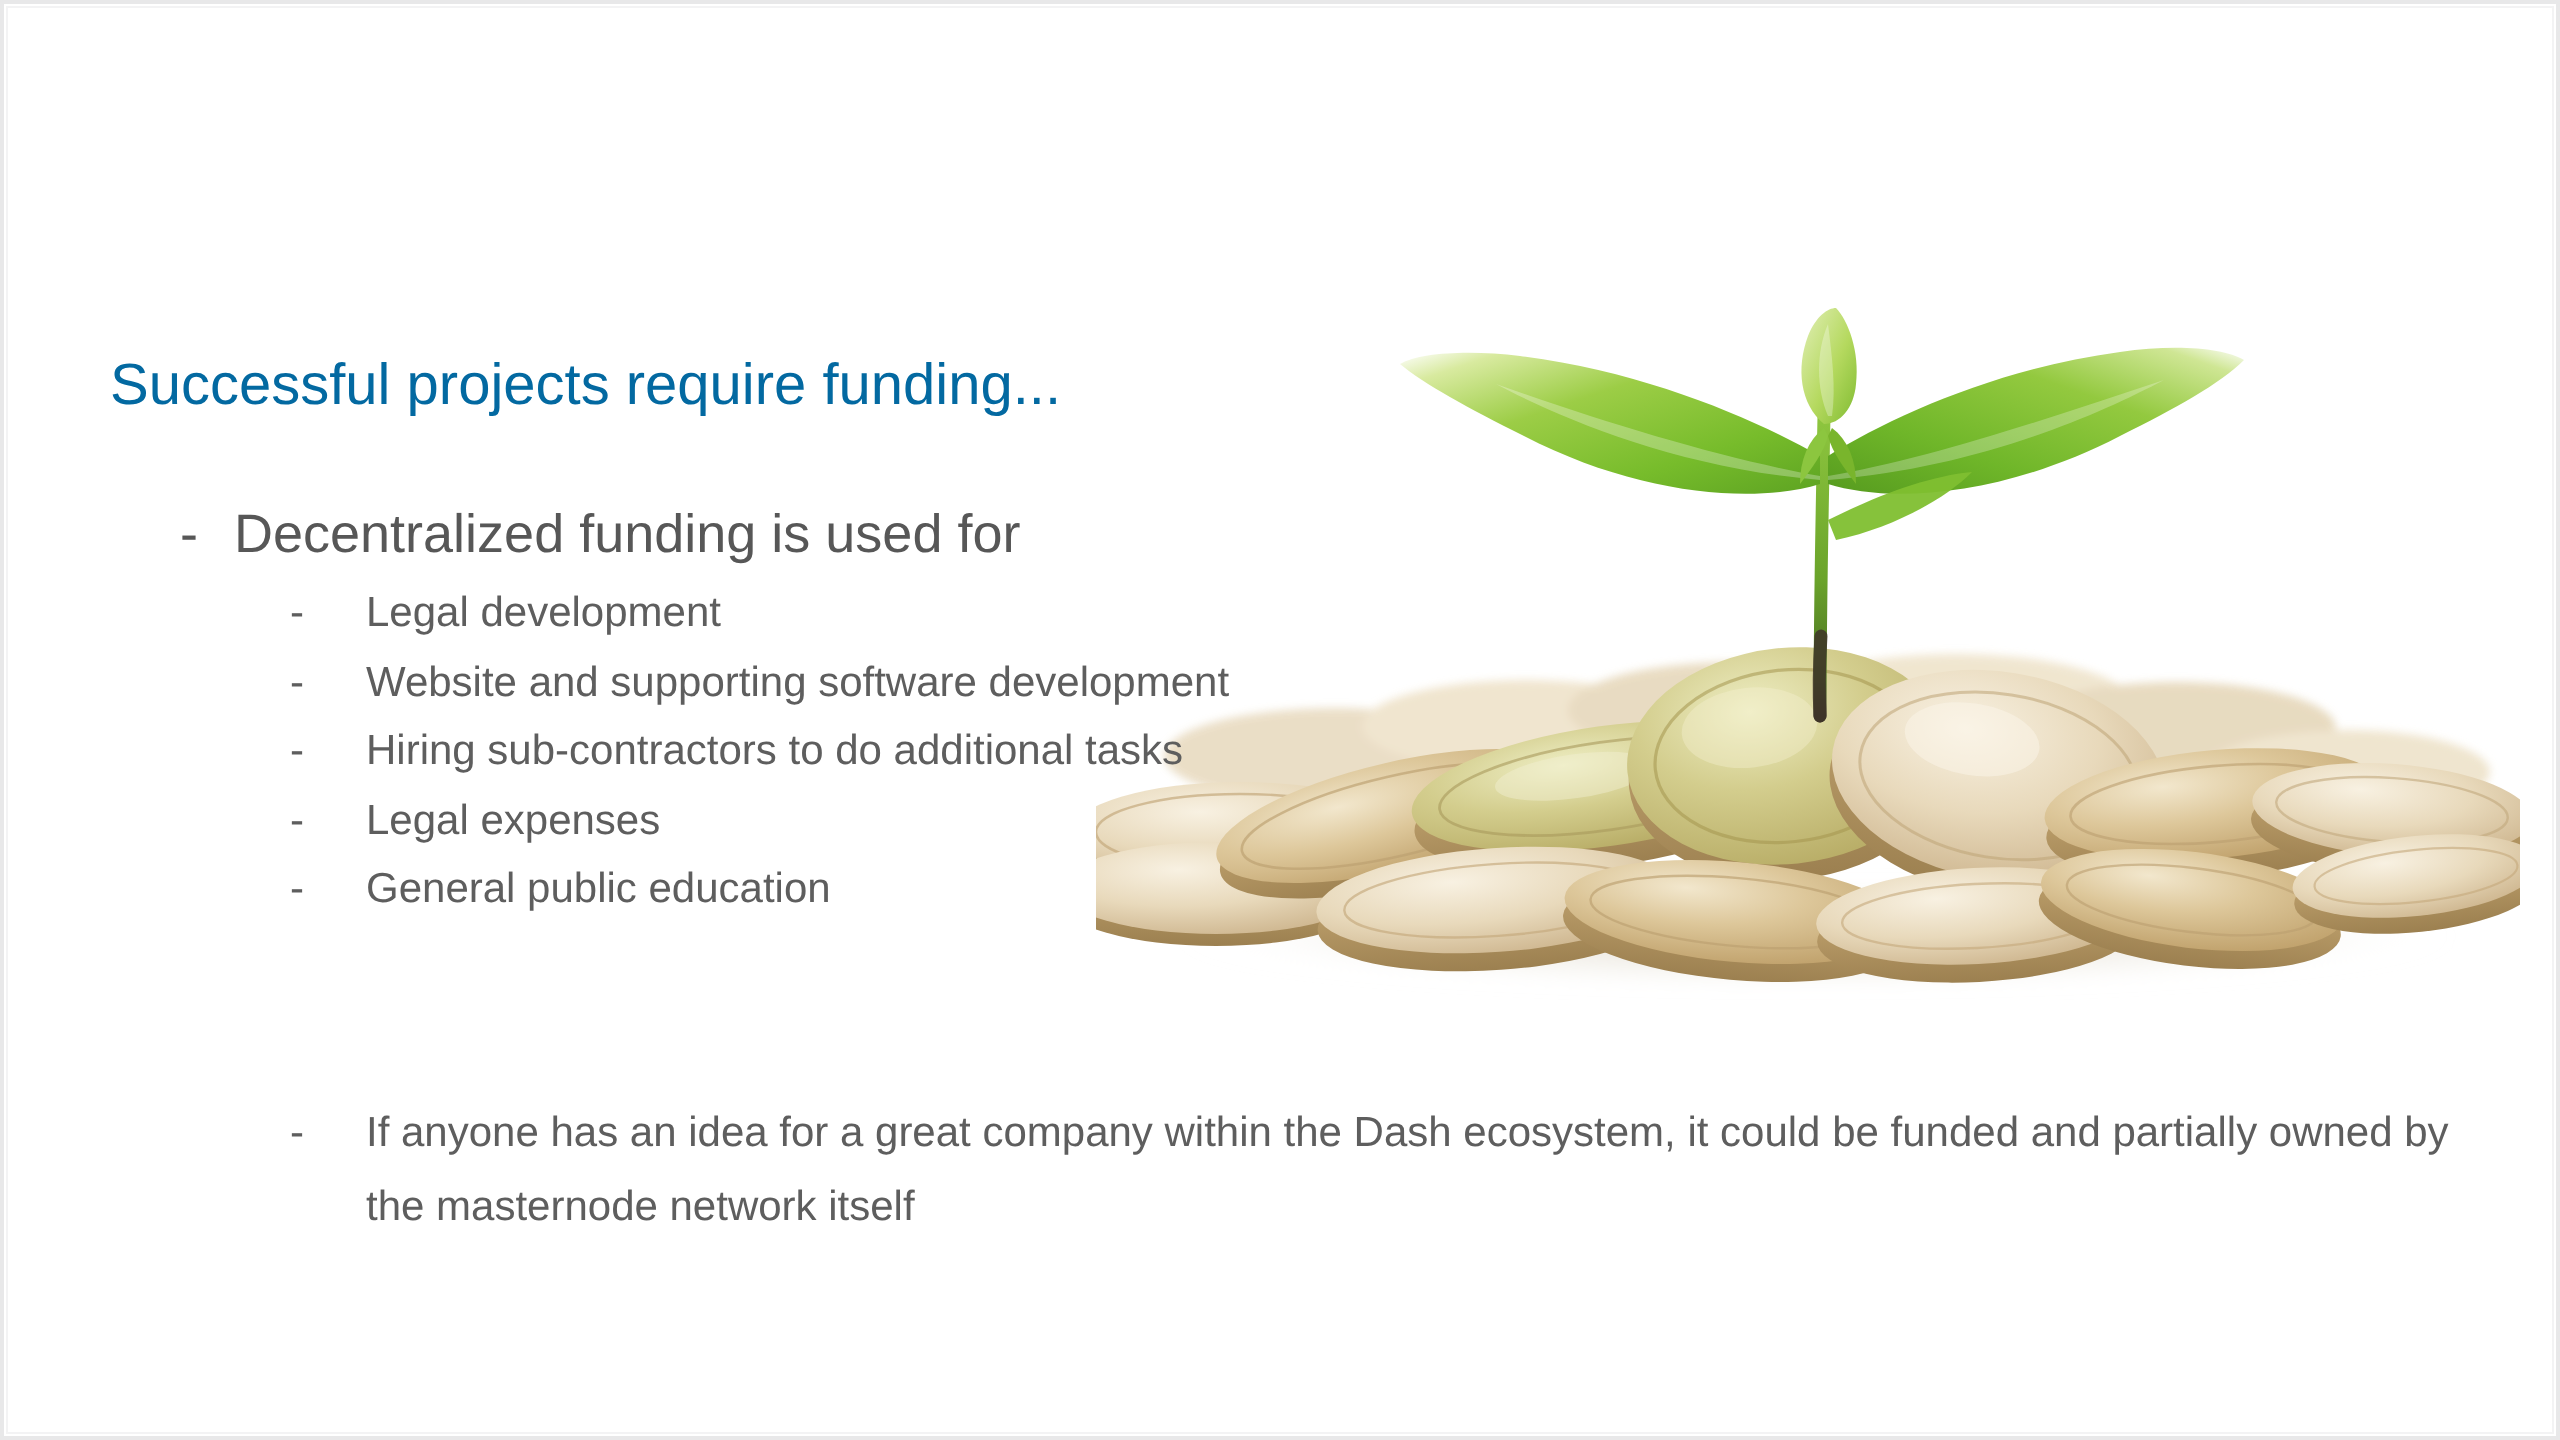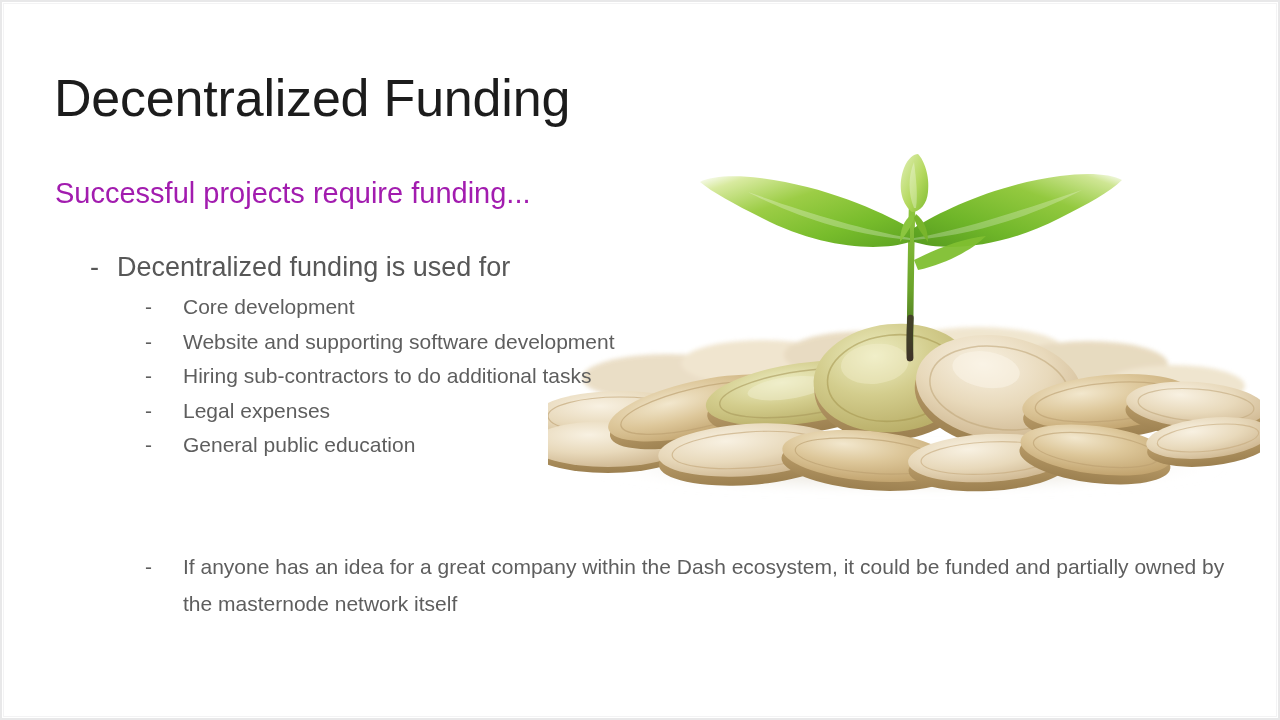--- a/index.html
+++ b/index.html
@@ -47,21 +47,21 @@
     white-space: nowrap;
     z-index: 20;
   }
   #lead {
     position: absolute;
     left: 55px;
     top: 174px;
     font-size: 29px;
     line-height: 38px;
     font-weight: 400;
-    color: #a21caf;
+    color: #0369a1;
     white-space: nowrap;
     z-index: 20;
   }
 
   .lvl1 {
     position: absolute;
     left: 72px;
     font-size: 27px;
     line-height: 34px;
     color: #575757;
@@ -126,30 +126,29 @@
   #photo svg { display: block; width: 100%; height: 100%; }
 </style>
 </head>
 <body>
 
 <div id="slide">
 
   <div id="frame-border"></div>
   <div id="frame-border-inner"></div>
 
-  <div id="title">Decentralized Funding</div>
 
   <div id="lead">Successful projects require funding...</div>
 
   <div class="lvl1" style="top:250px">
     <span class="dash">-</span><span>Decentralized funding is used for</span>
   </div>
 
   <div id="sublist">
-    <span class="lvl2"><span class="dash">-</span><span>Core development</span></span>
+    <span class="lvl2"><span class="dash">-</span><span>Legal development</span></span>
     <span class="lvl2"><span class="dash">-</span><span>Website and supporting software development</span></span>
     <span class="lvl2"><span class="dash">-</span><span>Hiring sub-contractors to do additional tasks</span></span>
     <span class="lvl2"><span class="dash">-</span><span>Legal expenses</span></span>
     <span class="lvl2"><span class="dash">-</span><span>General public education</span></span>
   </div>
 
 
   <div id="closing-sub"><span class="dash">-</span><span>If anyone has an idea for a great company within the Dash ecosystem, it could be funded and partially owned by the masternode network itself</span></div>
 
   <div id="photo">

